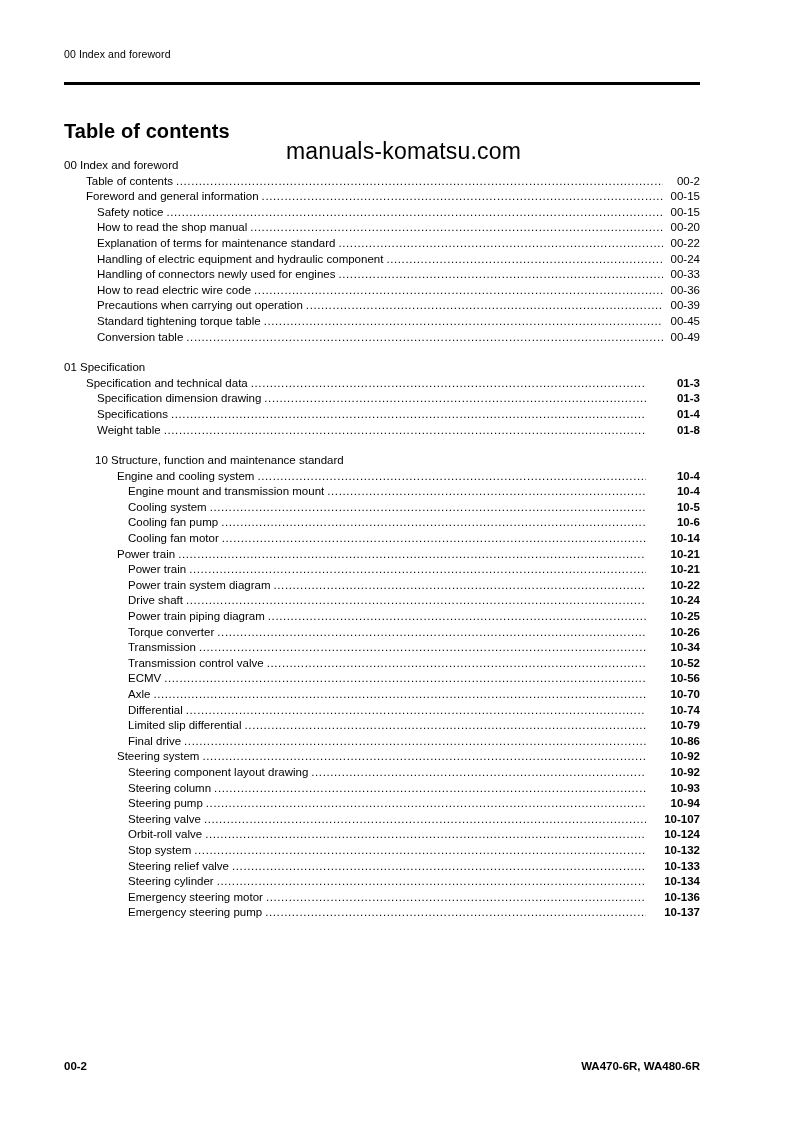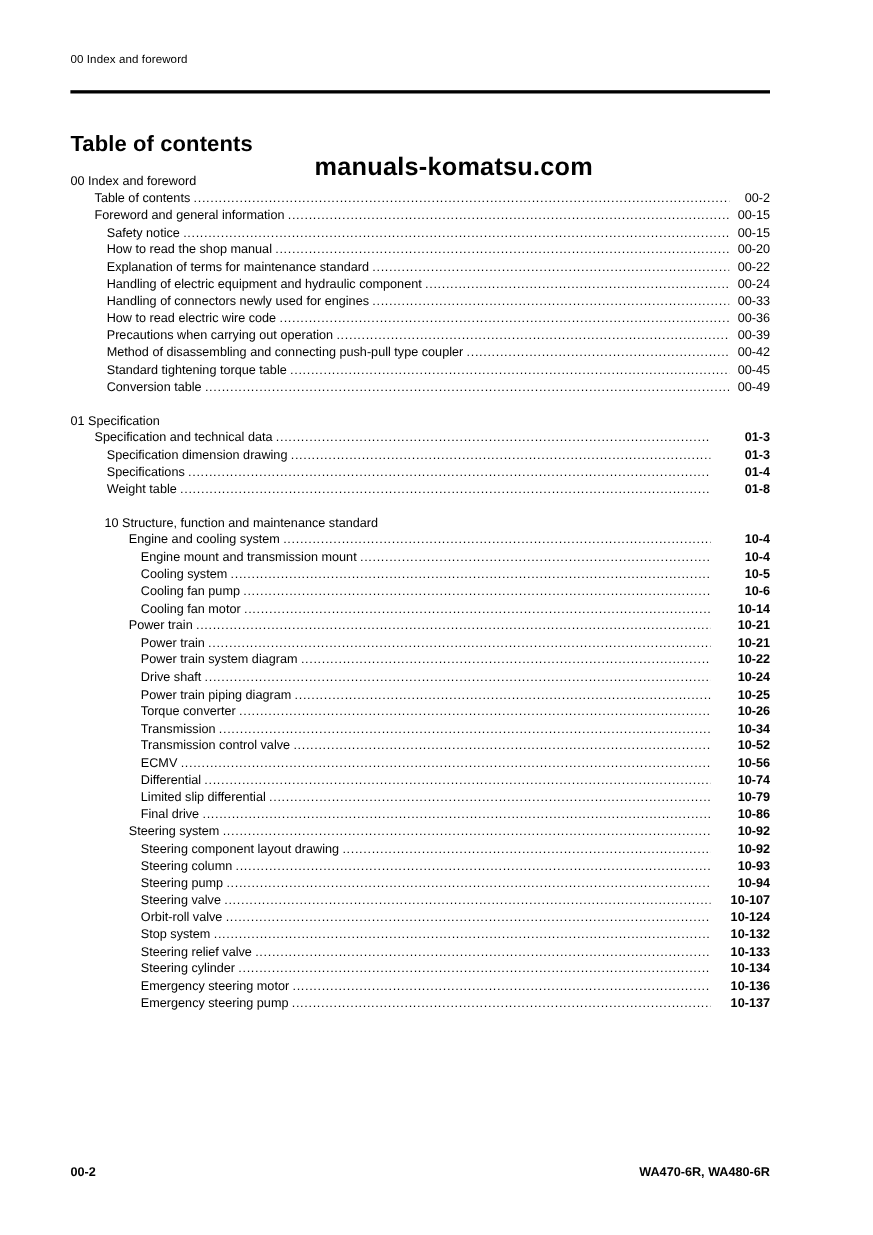--- a/index.html
+++ b/index.html
@@ -48,21 +48,21 @@
     letter-spacing: 0.1px;
     white-space: nowrap;
   }
 
   
   .watermark {
     position: absolute;
     left: 286px;
     top: 138px;
     font-size: 23px;
-    font-weight: bold;
+    font-weight: normal;
     letter-spacing: 0.2px;
     white-space: nowrap;
     color: #000000;
   }
 
   
   .toc {
     position: absolute;
     left: 64px;
     top: 158px;
@@ -198,25 +198,20 @@
           <span class="toc-label">How to read electric wire code</span>
           <span class="toc-dots"></span>
           <span class="toc-page">00-36</span>
         </div>
         <div class="toc-entry level-2">
           <span class="toc-label">Precautions when carrying out operation</span>
           <span class="toc-dots"></span>
           <span class="toc-page">00-39</span>
         </div>
         <div class="toc-entry level-2">
-          <span class="toc-label">Method of disassembling and connecting push-pull type coupler</span>
-          <span class="toc-dots"></span>
-          <span class="toc-page">00-42</span>
-        </div>
-        <div class="toc-entry level-2">
           <span class="toc-label">Standard tightening torque table</span>
           <span class="toc-dots"></span>
           <span class="toc-page">00-45</span>
         </div>
         <div class="toc-entry level-2">
           <span class="toc-label">Conversion table</span>
           <span class="toc-dots"></span>
           <span class="toc-page">00-49</span>
         </div>
       </div>
@@ -307,20 +302,25 @@
         </div>
         <div class="toc-entry level-2">
           <span class="toc-label">Transmission control valve</span>
           <span class="toc-dots"></span>
           <span class="toc-page">10-52</span>
         </div>
         <div class="toc-entry level-2">
           <span class="toc-label">ECMV</span>
           <span class="toc-dots"></span>
           <span class="toc-page">10-56</span>
+        </div>
+        <div class="toc-entry level-2">
+          <span class="toc-label">Axle</span>
+          <span class="toc-dots"></span>
+          <span class="toc-page">10-70</span>
         </div>
         <div class="toc-entry level-2">
           <span class="toc-label">Differential</span>
           <span class="toc-dots"></span>
           <span class="toc-page">10-74</span>
         </div>
         <div class="toc-entry level-2">
           <span class="toc-label">Limited slip differential</span>
           <span class="toc-dots"></span>
           <span class="toc-page">10-79</span>

